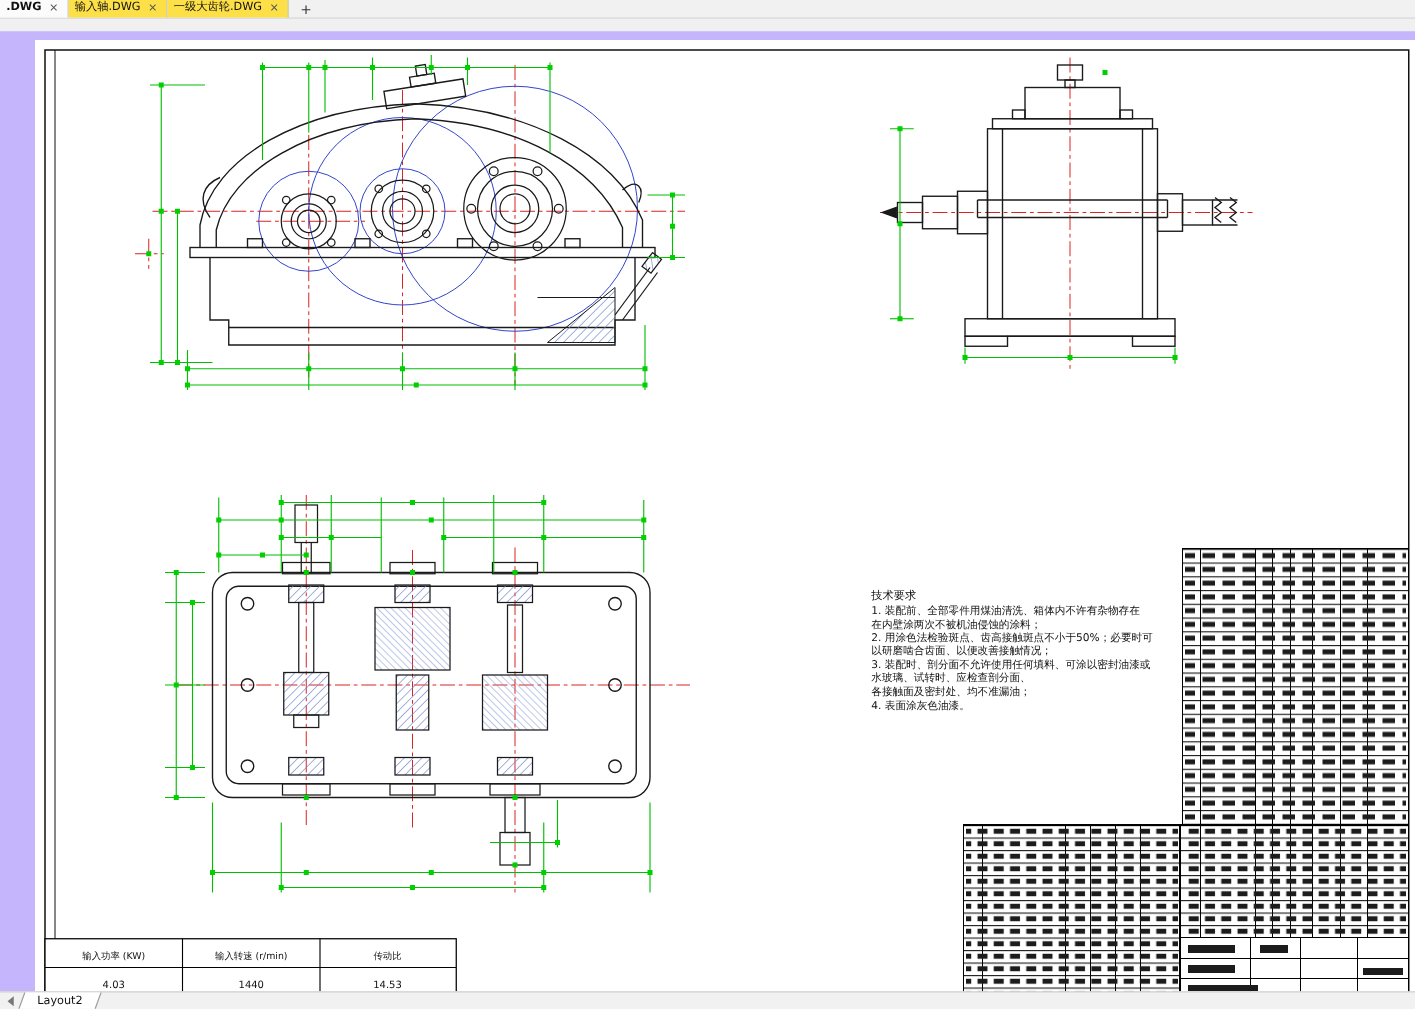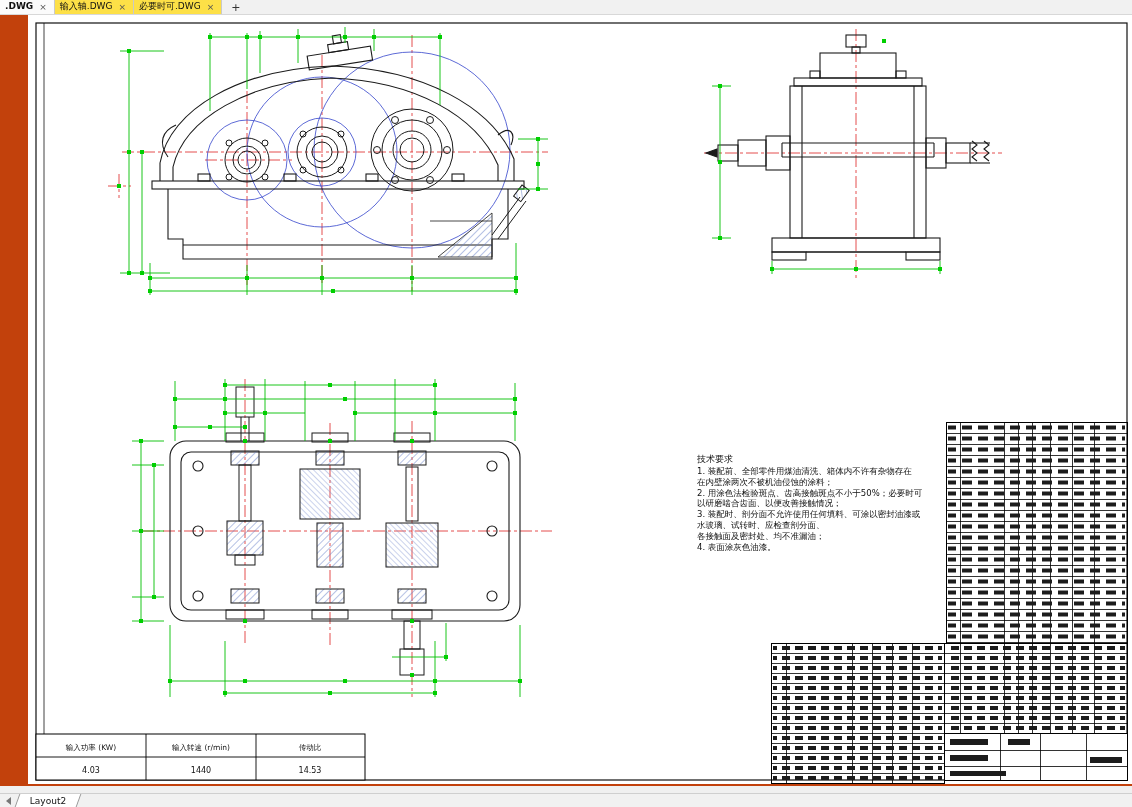--- a/index.html
+++ b/index.html
@@ -6,21 +6,21 @@
   html,body{width:1132px;height:807px;background:#f0f0f0;overflow:hidden;
     font-family:"DejaVu Sans","Liberation Sans",sans-serif;}
   .tabbar{position:absolute;top:0;left:0;width:1132px;height:15px;background:#f1f1f1;
     border-bottom:1px solid #d8d8d8;display:flex;align-items:flex-end;z-index:5}
   .tab{display:flex;align-items:center;padding:0 7px 0 5px;border-right:1px solid #c9c9c9;
     font-size:9px;color:#111;background:#fde047;cursor:default;white-space:nowrap}
   .tab.active{background:#fbfbfb;font-weight:bold}
   .tab .tlabel{line-height:15px}
   .tab .tclose{margin-left:6px;color:#555;font-size:9px;font-weight:normal}
   .newtab{display:flex;align-items:center;padding:0 9px;font-size:11px;color:#333}
-  .canvas{position:absolute;top:8px;left:0;width:1132px;height:778px;background:#c2410c}
+  .canvas{position:absolute;top:25px;left:0;width:1132px;height:778px;background:#c4b5fd}
   .canvas svg{display:block}
   svg text{font-family:"DejaVu Sans","Liberation Sans",sans-serif;fill:#111}
   .statusbar{position:absolute;bottom:0;left:0;width:1132px;height:14px;background:#f1f1f1;
     border-top:1px solid #cfcfcf;display:flex;align-items:center;font-size:9px;color:#222;
     padding-left:6px;z-index:5}
   .nav-tri{width:0;height:0;border-top:4px solid transparent;border-bottom:4px solid transparent;
     border-right:5px solid #777;margin-right:6px}
   .layout-tab{height:13px;display:flex;align-items:center;padding:0 12px;background:#ffffff;
     border-left:1px solid #999;border-right:1px solid #999;transform:skewX(-20deg)}
   .layout-tab span{transform:skewX(20deg);font-size:9px;color:#111}
@@ -31,21 +31,21 @@
 <div class="tabbar">
   <div class="tab active">
     <span class="tlabel">.DWG</span>
     <span class="tclose">×</span>
   </div>
   <div class="tab">
     <span class="tlabel">输入轴.DWG</span>
     <span class="tclose">×</span>
   </div>
   <div class="tab">
-    <span class="tlabel">必要时可.DWG</span>
+    <span class="tlabel">一级大齿轮.DWG</span>
     <span class="tclose">×</span>
   </div>
   <div class="newtab">+</div>
 </div>
 
 <div class="canvas">
 <svg width="1132" height="778" viewBox="0 15 1132 778">
   <defs>
     <pattern id="hatch" width="5" height="5" patternUnits="userSpaceOnUse" patternTransform="rotate(45)">
       <line x1="0" y1="0" x2="0" y2="5" stroke="#6b84c9" stroke-width="1"></line>

